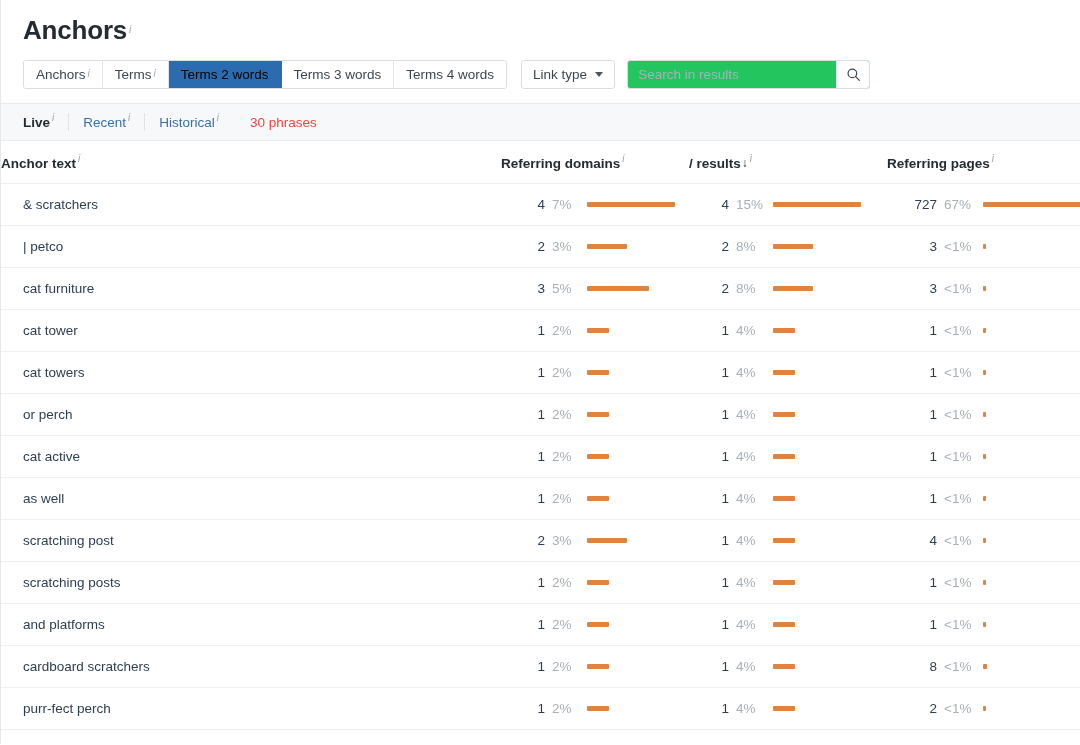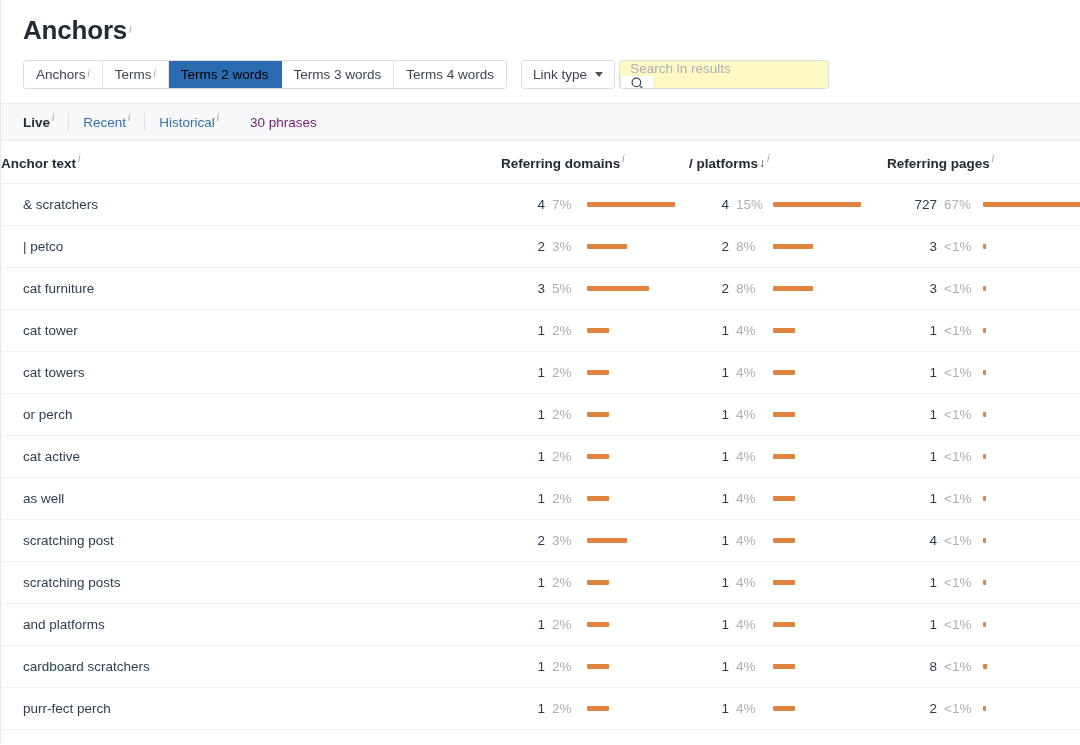--- a/index.html
+++ b/index.html
@@ -93,28 +93,27 @@
     white-space: nowrap;
   }
   .caret {
     width: 0; height: 0;
     border-left: 4.5px solid transparent;
     border-right: 4.5px solid transparent;
     border-top: 5.5px solid #4a5560;
   }
 
   .search-wrap {
-    margin-left: 4px;
+    margin-left: 12px;
     display: flex;
     height: 29px;
     border: 1px solid #d9dee3;
     border-radius: 3px;
-    background: #fef9c3;
+    background: #22c55e;
     overflow: hidden;
-    flex-direction: column;
   }
   .search-input {
     width: 208px;
     border: none;
     outline: none;
     padding: 0 10px;
     font-size: 13.5px;
     color: #3c4550;
     font-family: inherit;
     background: transparent;
@@ -154,21 +153,21 @@
     white-space: nowrap;
   }
   .sub-item:first-child { padding-left: 0; }
   .sub-item.active {
     color: #232b33;
     font-weight: bold;
   }
   .sub-item.last { border-right: none; }
   .phrase-count {
     font-size: 13.5px;
-    color: #701a75;
+    color: #ef4444;
     padding-left: 17px;
     white-space: nowrap;
   }
 
   
   table.anchors {
     width: 1080px;
     border-collapse: collapse;
     table-layout: fixed;
   }
@@ -318,21 +317,21 @@
     </colgroup>
     <thead>
       <tr>
         <th class="th-anchor">
           <span>Anchor text</span><span class="info-sup">i</span>
         </th>
         <th class="th-rd">
           <span>Referring domains</span><span class="info-sup">i</span>
         </th>
         <th class="th-df">
-          <span>/ platforms</span><span class="sort-arrow">↓</span><span class="info-sup">i</span>
+          <span>/ results</span><span class="sort-arrow">↓</span><span class="info-sup">i</span>
         </th>
         <th class="th-rp">
           <span>Referring pages</span><span class="info-sup">i</span>
         </th>
       </tr>
     </thead>
     <tbody id="tableBody">
         <tr>
           <td>
             <div class="anchor-cell">&amp; scratchers</div>

